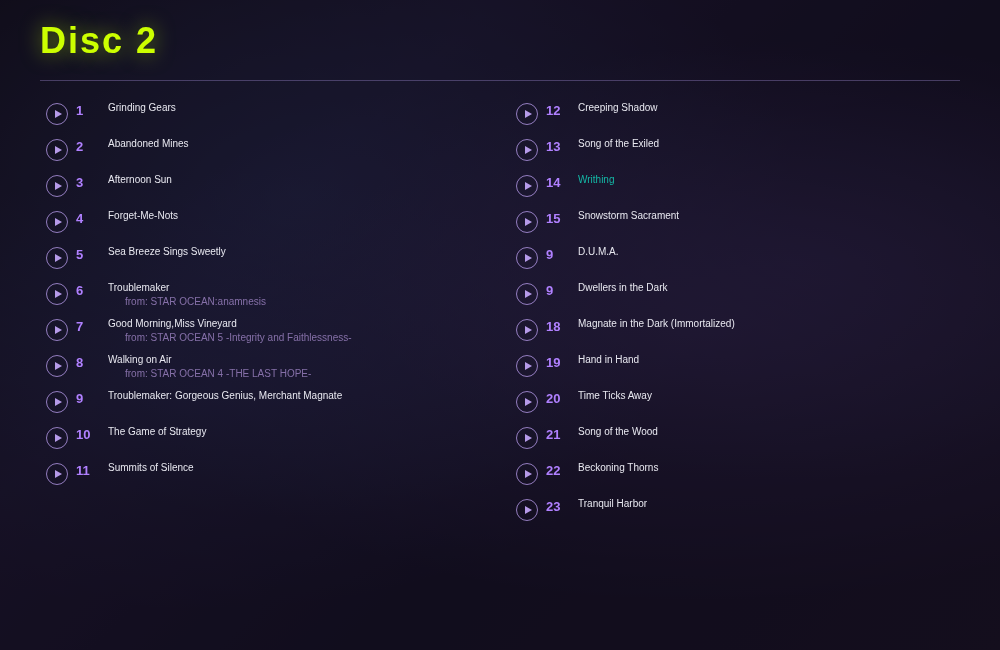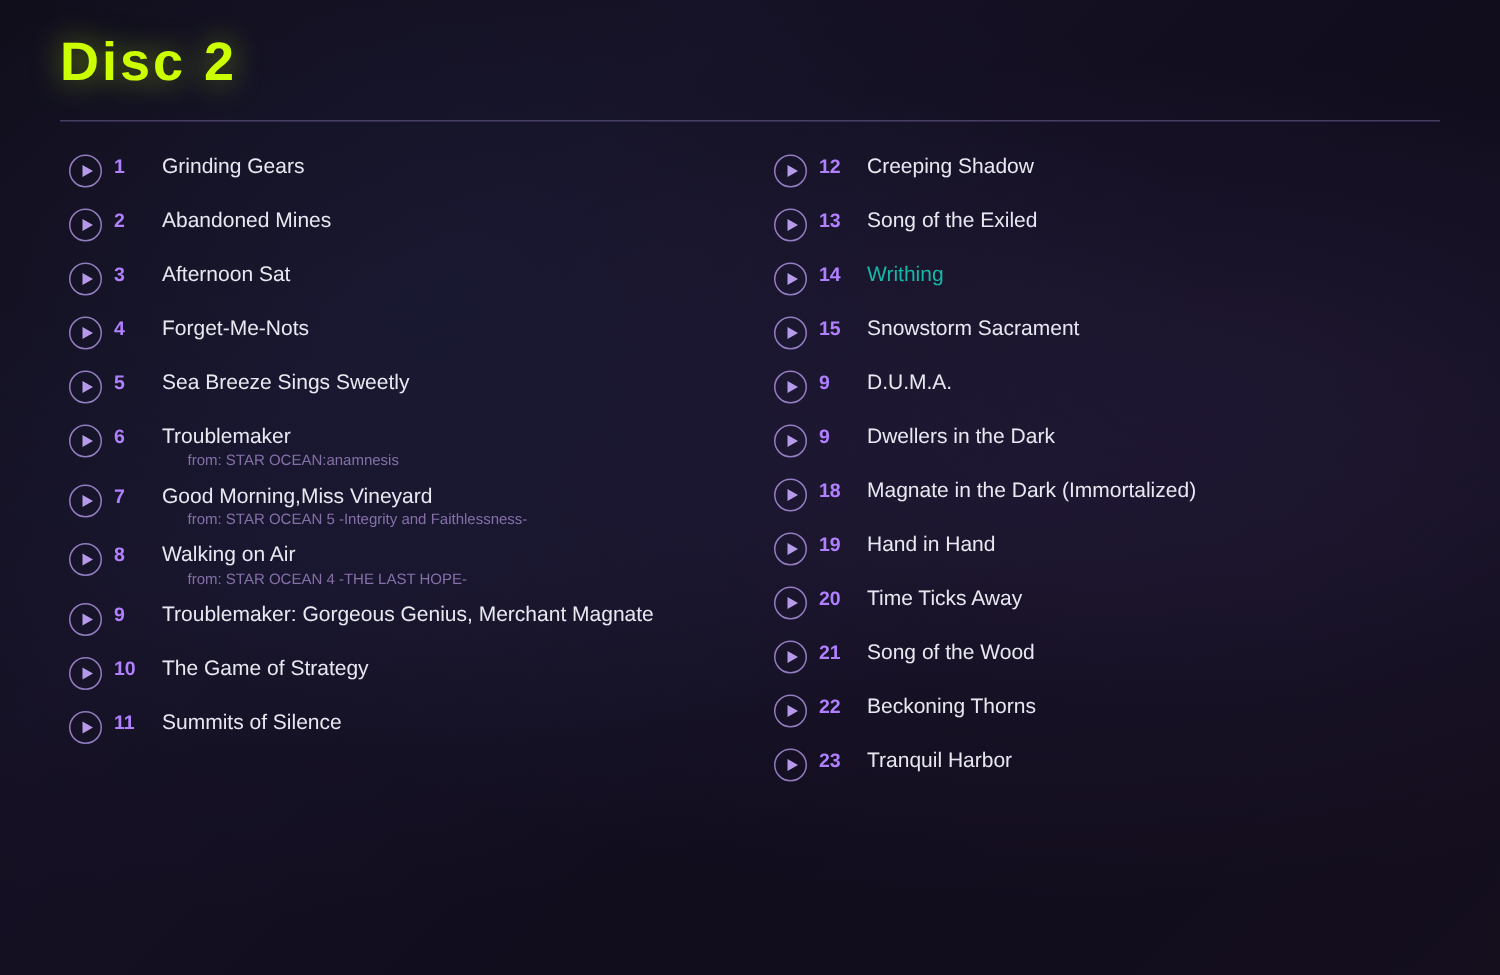--- a/index.html
+++ b/index.html
@@ -112,21 +112,21 @@
       flex-shrink: 0;
     }
 
     .track-info {
       display: flex;
       flex-direction: column;
     }
 
     .track-name {
       color: #e8e8f0;
-      font-size: 14px;
+      font-size: 10px;
       line-height: 1.4;
     }
 
     .track-sub {
       color: rgba(180,150,220,0.7);
       font-size: 10px;
       margin-top: 1px;
       padding-left: 17px;
     }
 
@@ -158,21 +158,21 @@
           <div class="play-btn"></div>
           <span class="track-num">2</span>
           <div class="track-info">
             <span class="track-name">Abandoned Mines</span>
           </div>
         </div>
         <div class="track-item">
           <div class="play-btn"></div>
           <span class="track-num">3</span>
           <div class="track-info">
-            <span class="track-name">Afternoon Sat</span>
+            <span class="track-name">Afternoon Sun</span>
           </div>
         </div>
         <div class="track-item">
           <div class="play-btn"></div>
           <span class="track-num">4</span>
           <div class="track-info">
             <span class="track-name">Forget-Me-Nots</span>
           </div>
         </div>
         <div class="track-item">

